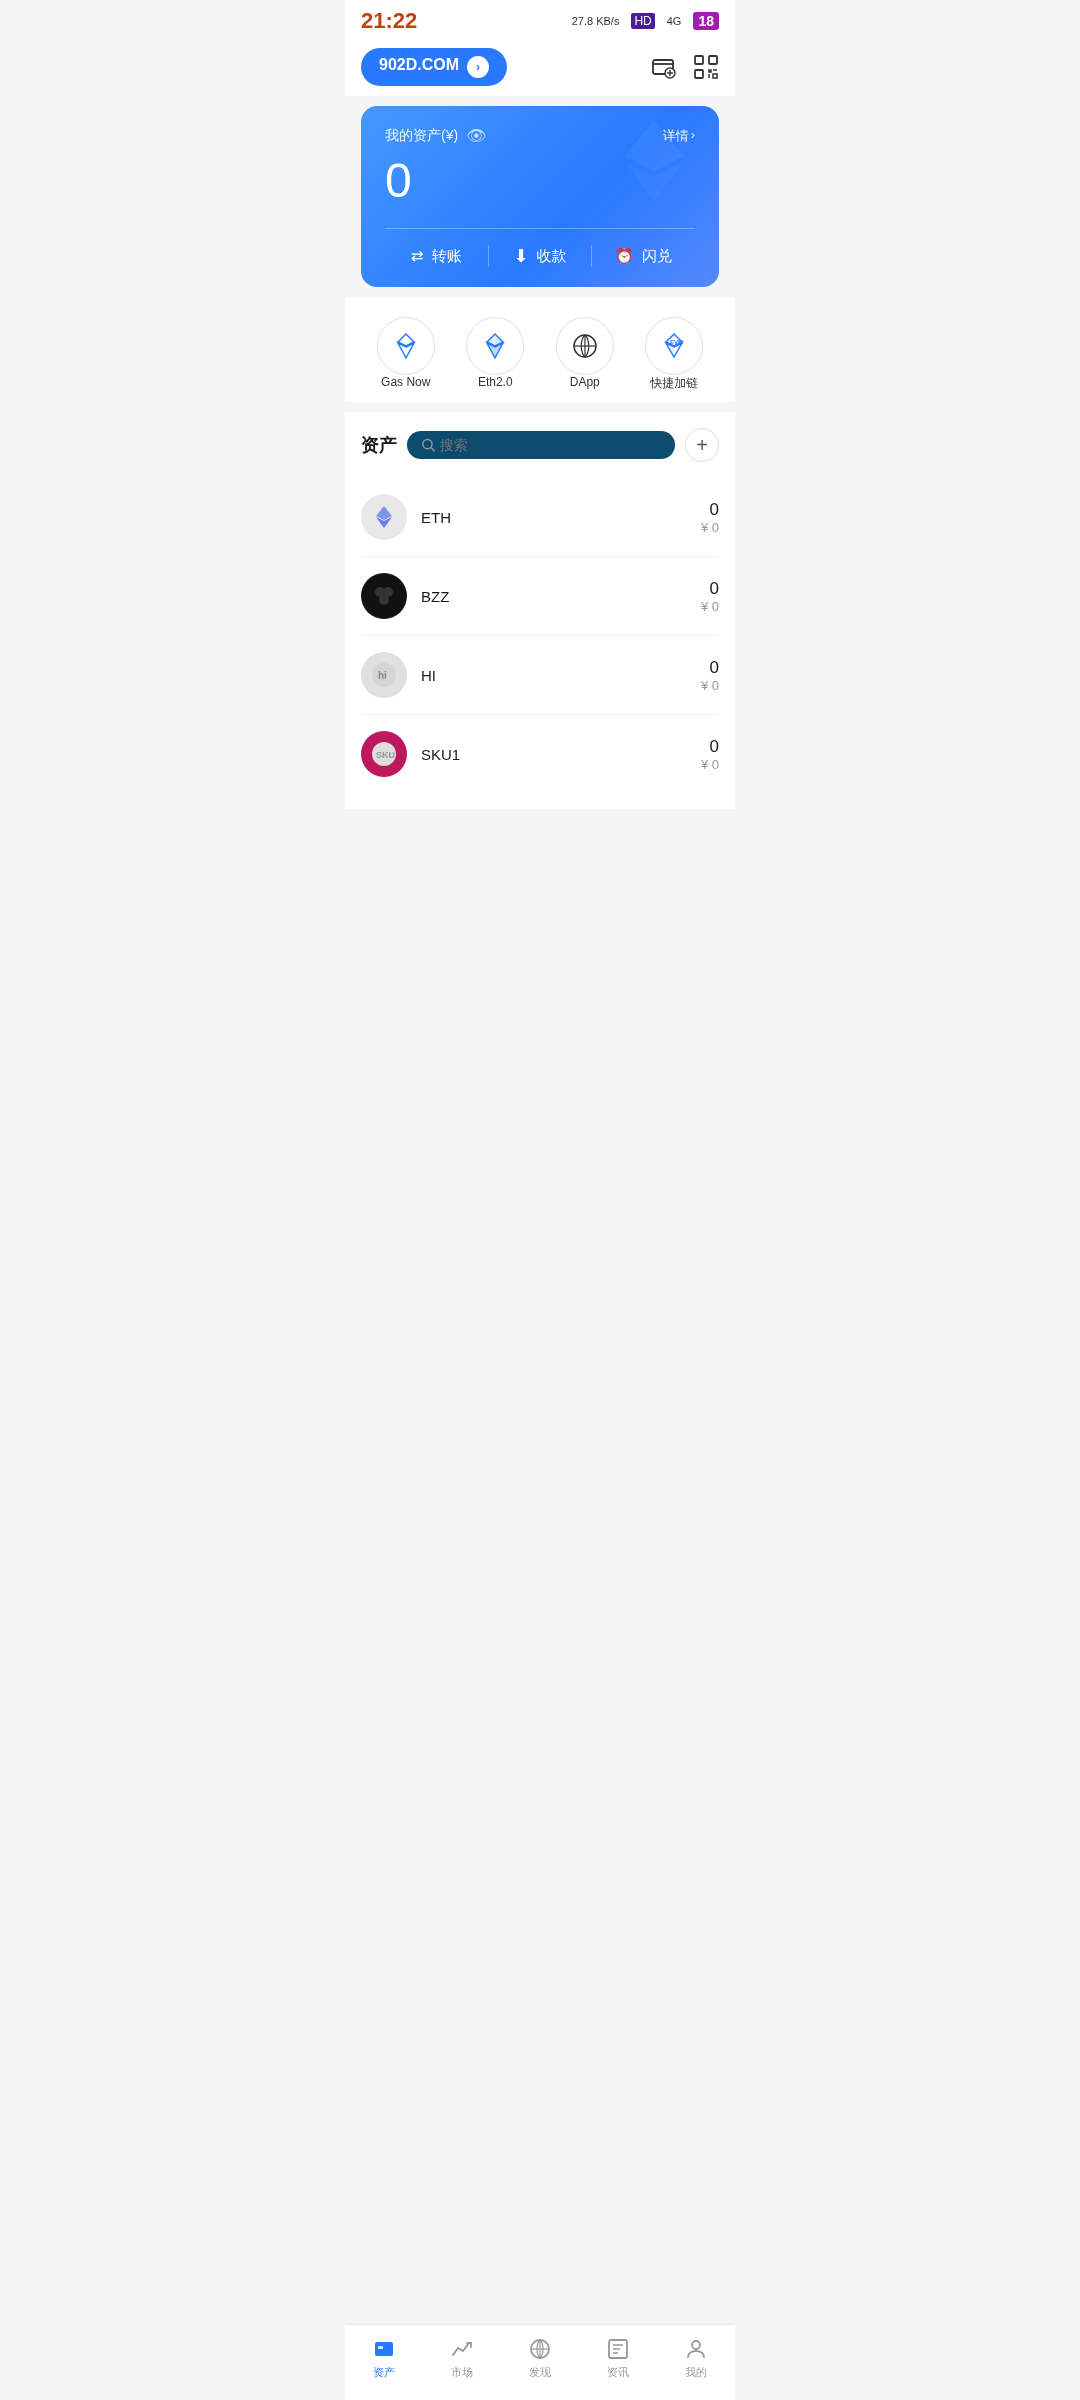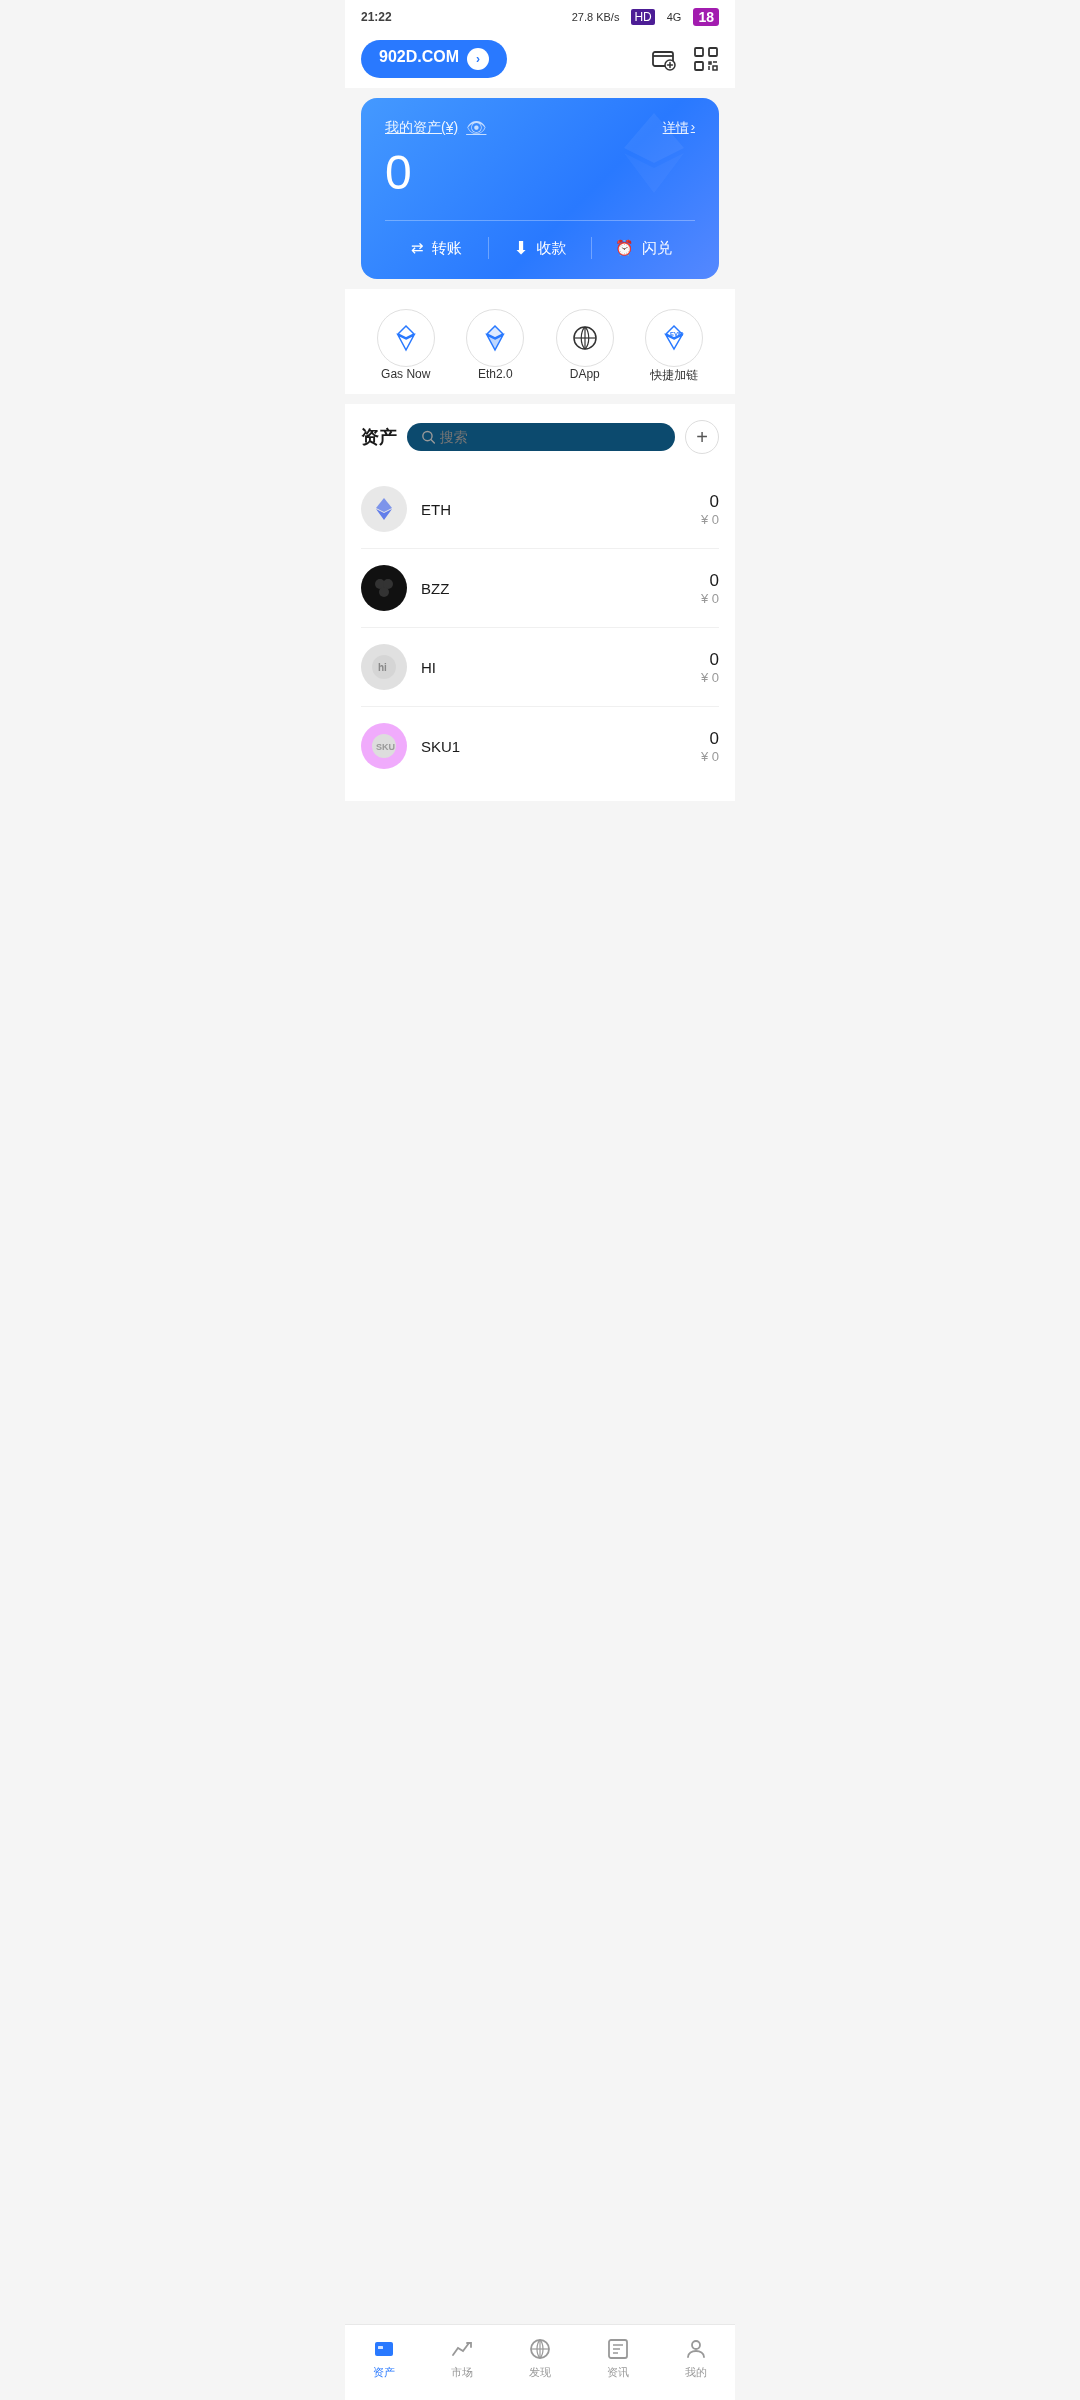--- a/index.html
+++ b/index.html
@@ -16,23 +16,23 @@
 
     
     .status-bar {
       display: flex;
       justify-content: space-between;
       align-items: center;
       padding: 8px 16px 4px;
       background: #fff;
     }
     .status-time {
-      font-size: 12px;
+      font-size: 22px;
       font-weight: 600;
-      color: #404040;
+      color: #c2410c;
     }
     .status-icons {
       display: flex;
       align-items: center;
       gap: 12px;
       font-size: 11px;
       color: #333;
     }
     .battery-icon {
       background: #a21caf;
@@ -98,21 +98,20 @@
       padding: 20px 24px;
       color: #fff;
       position: relative;
       overflow: hidden;
     }
     .asset-card-header {
       display: flex;
       justify-content: space-between;
       align-items: center;
       margin-bottom: 8px;
-      text-decoration: underline;
     }
     .asset-label {
       display: flex;
       align-items: center;
       gap: 8px;
       font-size: 14px;
       opacity: 0.9;
     }
     .eye-icon {
       font-size: 16px;
@@ -489,21 +488,21 @@
       </svg>
     </div>
     <span class="coin-name">HI</span>
     <div class="coin-balance">
       <span class="balance-amount">0</span>
       <span class="balance-cny">¥ 0</span>
     </div>
   </div>
 
   <div class="asset-list-item">
-    <div class="coin-icon" style="background:#f0abfc;">
+    <div class="coin-icon" style="background:#be185d;">
       <svg width="28" height="28" viewBox="0 0 28 28" fill="none">
         <circle cx="14" cy="14" r="12" fill="#ddd"></circle>
         <text x="6" y="18" font-size="9" fill="#999" font-weight="bold">SKU</text>
       </svg>
     </div>
     <span class="coin-name">SKU1</span>
     <div class="coin-balance">
       <span class="balance-amount">0</span>
       <span class="balance-cny">¥ 0</span>
     </div>

